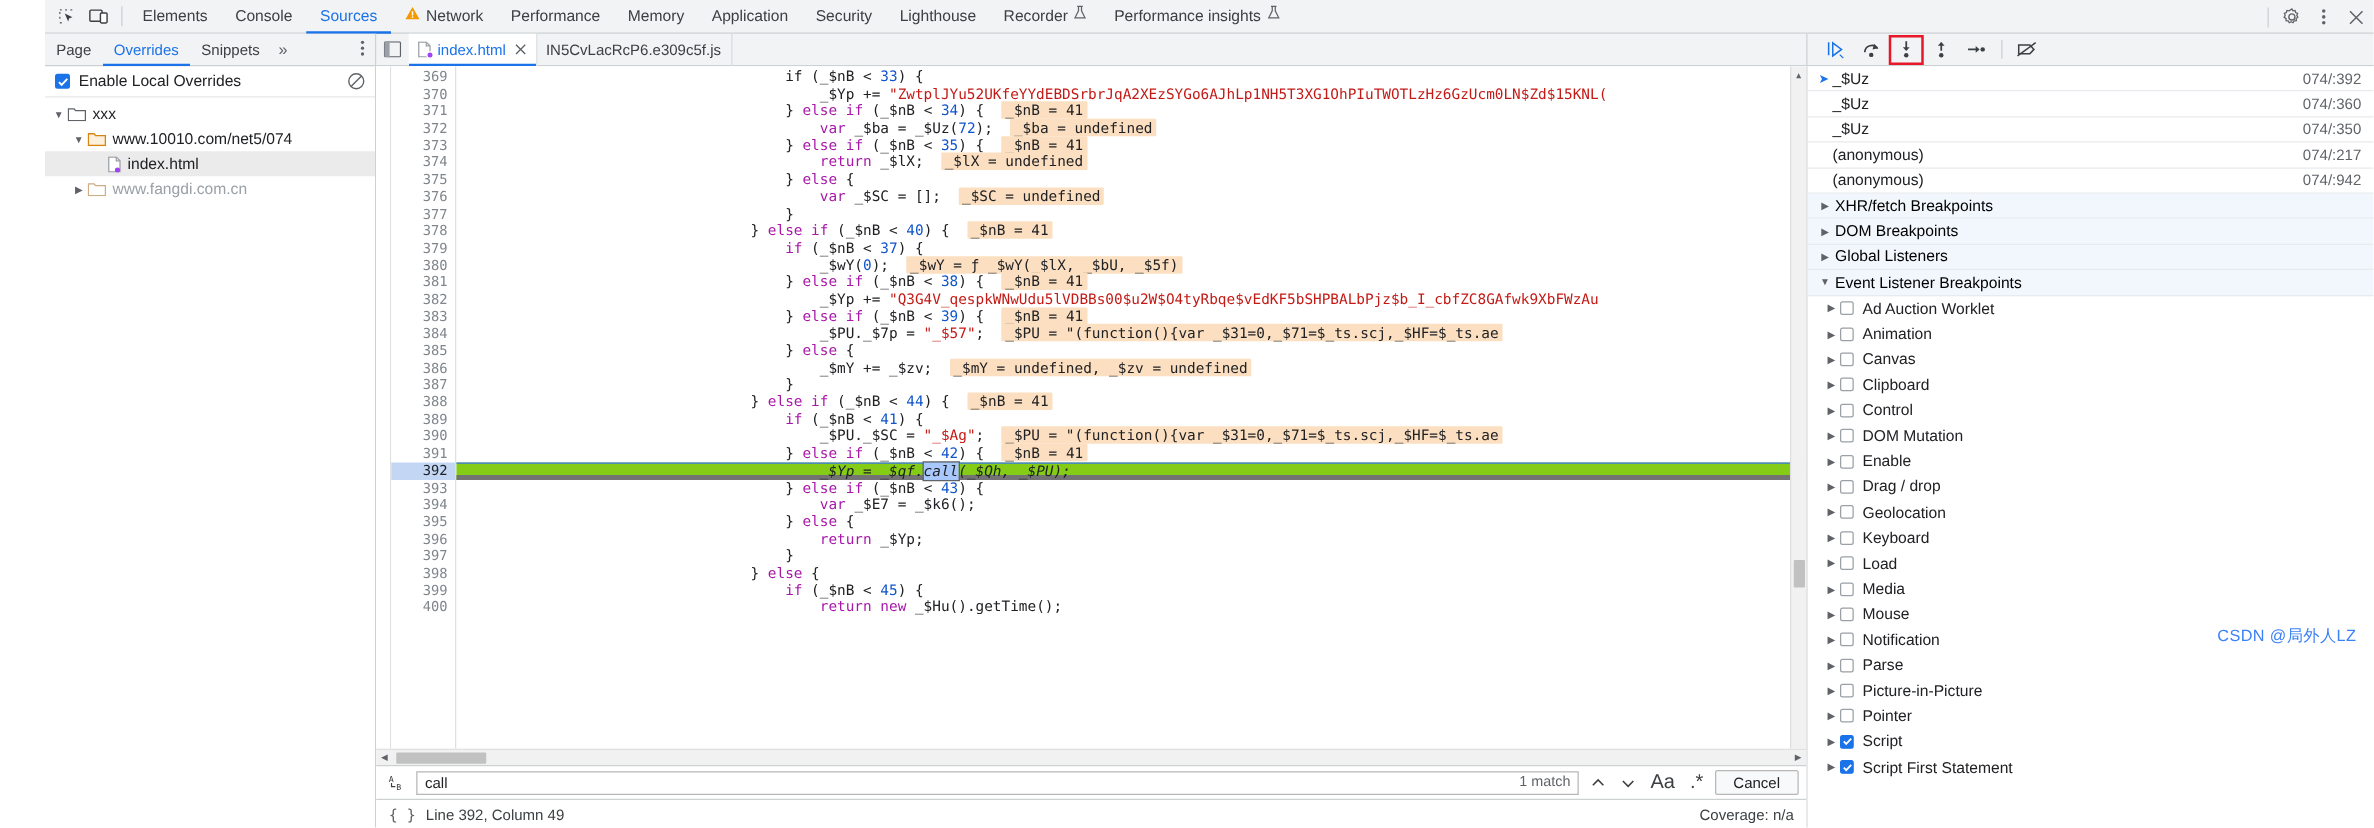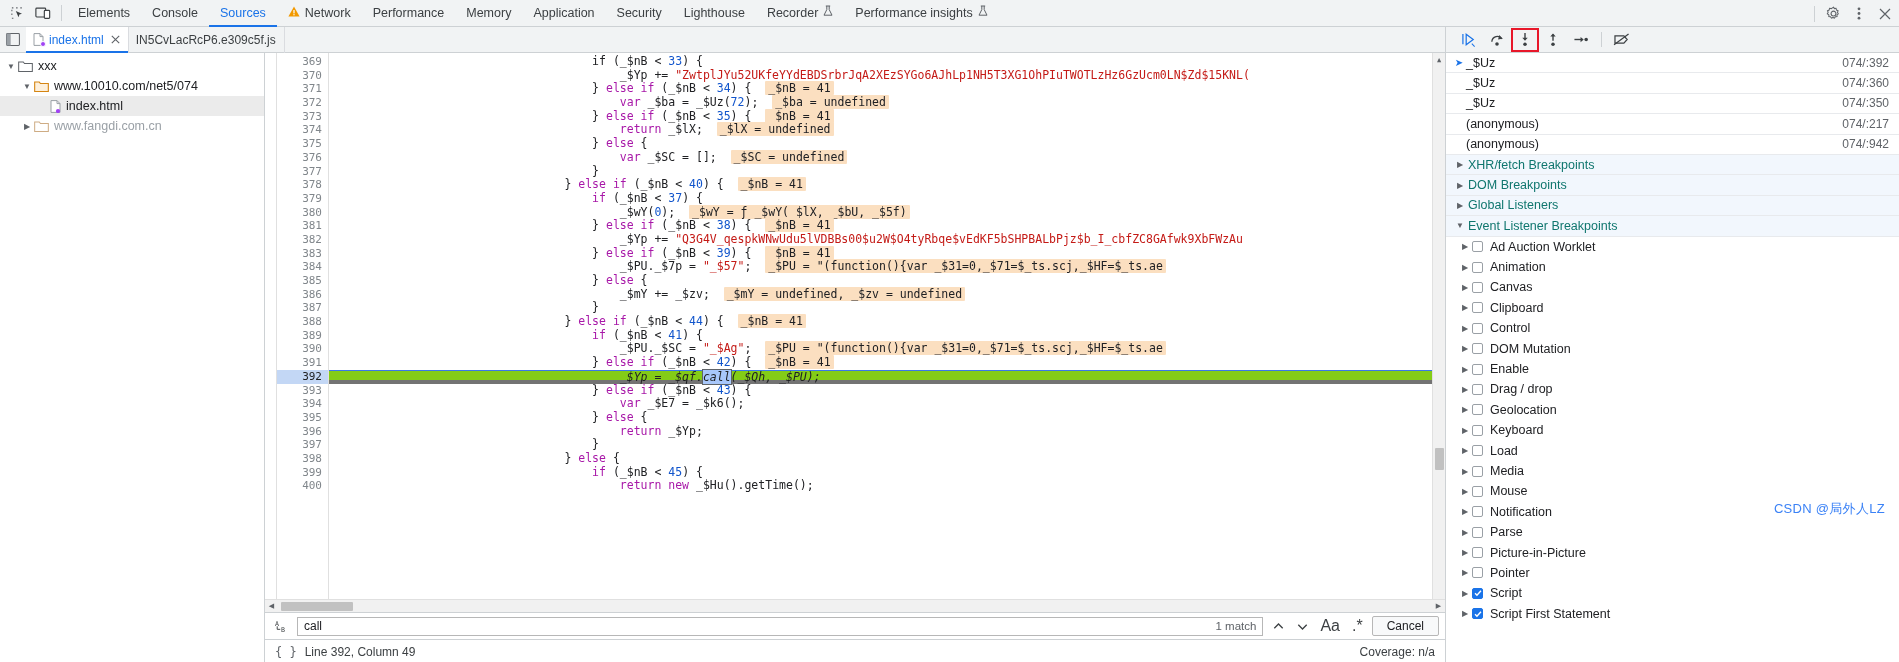--- a/index.html
+++ b/index.html
@@ -5,21 +5,21 @@
   * { box-sizing: border-box; }
   html, body {
     margin: 0; padding: 0;
     width: 1899px; height: 662px;
     overflow: hidden;
     background: #ffffff;
     font-family: "Liberation Sans", sans-serif;
     font-size: 12px;
     color: #202124;
   }
-  #app { position: relative; width: 1899px; height: 524px; background:#fff; }
+  #app { position: relative; width: 1899px; height: 524px; background:#fff;padding-left:36px; }
 
   
   .topbar {
     display: flex; align-items: center;
     height: 27px;
     background: #f1f3f4;
     border-bottom: 1px solid #cdd1d4;
     padding: 0 4px;
     position: relative;
   }
@@ -311,21 +311,21 @@
 
   .sect-row {
     display:flex; align-items:center;
     height:20.4px;
     padding-left:6px;
     background:#f2f7fd;
     border-bottom:1px solid #e8eaed;
     white-space:nowrap;
   }
   .sect-tw { width:16px; color:#5f6368; font-size:8px; display:flex; justify-content:center; }
-  .sect-label { color:#0f766e; font-size:12.5px; }
+  .sect-label { color:#000000; font-size:12.5px; }
 
   .ev-row {
     display:flex; align-items:center;
     height:20.4px;
     padding-left:12px;
     white-space:nowrap;
   }
   .ev-tw { width:14px; color:#5f6368; font-size:8px; display:flex; justify-content:center; }
   .ev-cbx {
     width:11px; height:11px; flex:0 0 11px;
@@ -436,20 +436,33 @@
       </div>
       <div class="ic-btn">
         <svg width="12" height="12" viewBox="0 0 12 12">
             <path d="M1 1l10 10M11 1L1 11" stroke="#5f6368" stroke-width="1.2"></path>
           </svg>
       </div>
     </div>
   </div>
 
   <div class="row2">
+    <div class="nav-pane-head">
+      <div class="subtab"><span>Page</span></div>
+      <div class="subtab active"><span>Overrides</span></div>
+      <div class="subtab"><span>Snippets</span></div>
+      <div class="chev-more"><span>»</span></div>
+      <div class="kebab-sm">
+        <svg width="4" height="15" viewBox="0 0 4 16">
+            <circle cx="2" cy="3" r="1.4" fill="#5f6368"></circle>
+            <circle cx="2" cy="8" r="1.4" fill="#5f6368"></circle>
+            <circle cx="2" cy="13" r="1.4" fill="#5f6368"></circle>
+          </svg>
+      </div>
+    </div>
 
     <div class="editor-pane-head">
       <div class="panel-toggle-icon">
         <svg width="14" height="13" viewBox="0 0 15 14">
           <rect x="0.6" y="0.6" width="13.8" height="12.8" rx="1" fill="none" stroke="#5f6368" stroke-width="1.1"></rect>
           <rect x="0.6" y="0.6" width="4.4" height="12.8" fill="#9aa0a6"></rect>
         </svg>
       </div>
       <div class="etab active">
         <span class="doc-ico">
@@ -512,20 +525,34 @@
           <path d="M2 4.2h9.5l3.5 3.8-3.5 3.8H2z" fill="none" stroke="#3c4043" stroke-width="1.3"></path>
           <path d="M1 13.5L16.5 2.2" stroke="#3c4043" stroke-width="1.3"></path>
         </svg>
       </div>
     </div>
   </div>
 
   <div class="body">
 
     <div class="navigator">
+      <div class="overrides-row">
+        <span class="cbx">
+          <svg width="9" height="9" viewBox="0 0 10 10">
+              <path d="M1.3 5.2l2.4 2.5 5-5.4" fill="none" stroke="#fff" stroke-width="1.7"></path>
+            </svg>
+        </span>
+        <span class="overrides-label">Enable Local Overrides</span>
+        <span class="clear-ico">
+          <svg width="14" height="14" viewBox="0 0 15 15">
+              <circle cx="7.5" cy="7.5" r="6.4" fill="none" stroke="#5f6368" stroke-width="1.2"></circle>
+              <path d="M3.2 11.8L11.8 3.2" stroke="#5f6368" stroke-width="1.2"></path>
+            </svg>
+        </span>
+      </div>
 
       <div class="tree">
 
         <div class="tnode" style="padding-left:4px;">
           <span class="tw">▼</span>
           <span class="folder-ico">
             <svg width="15" height="12" viewBox="0 0 16 13">
                 <path d="M0.6 2.2h5l1.3 1.6h8.5v8.6H0.6z" fill="#fff" stroke="#5f6368" stroke-width="1.1"></path>
               </svg>
           </span>

